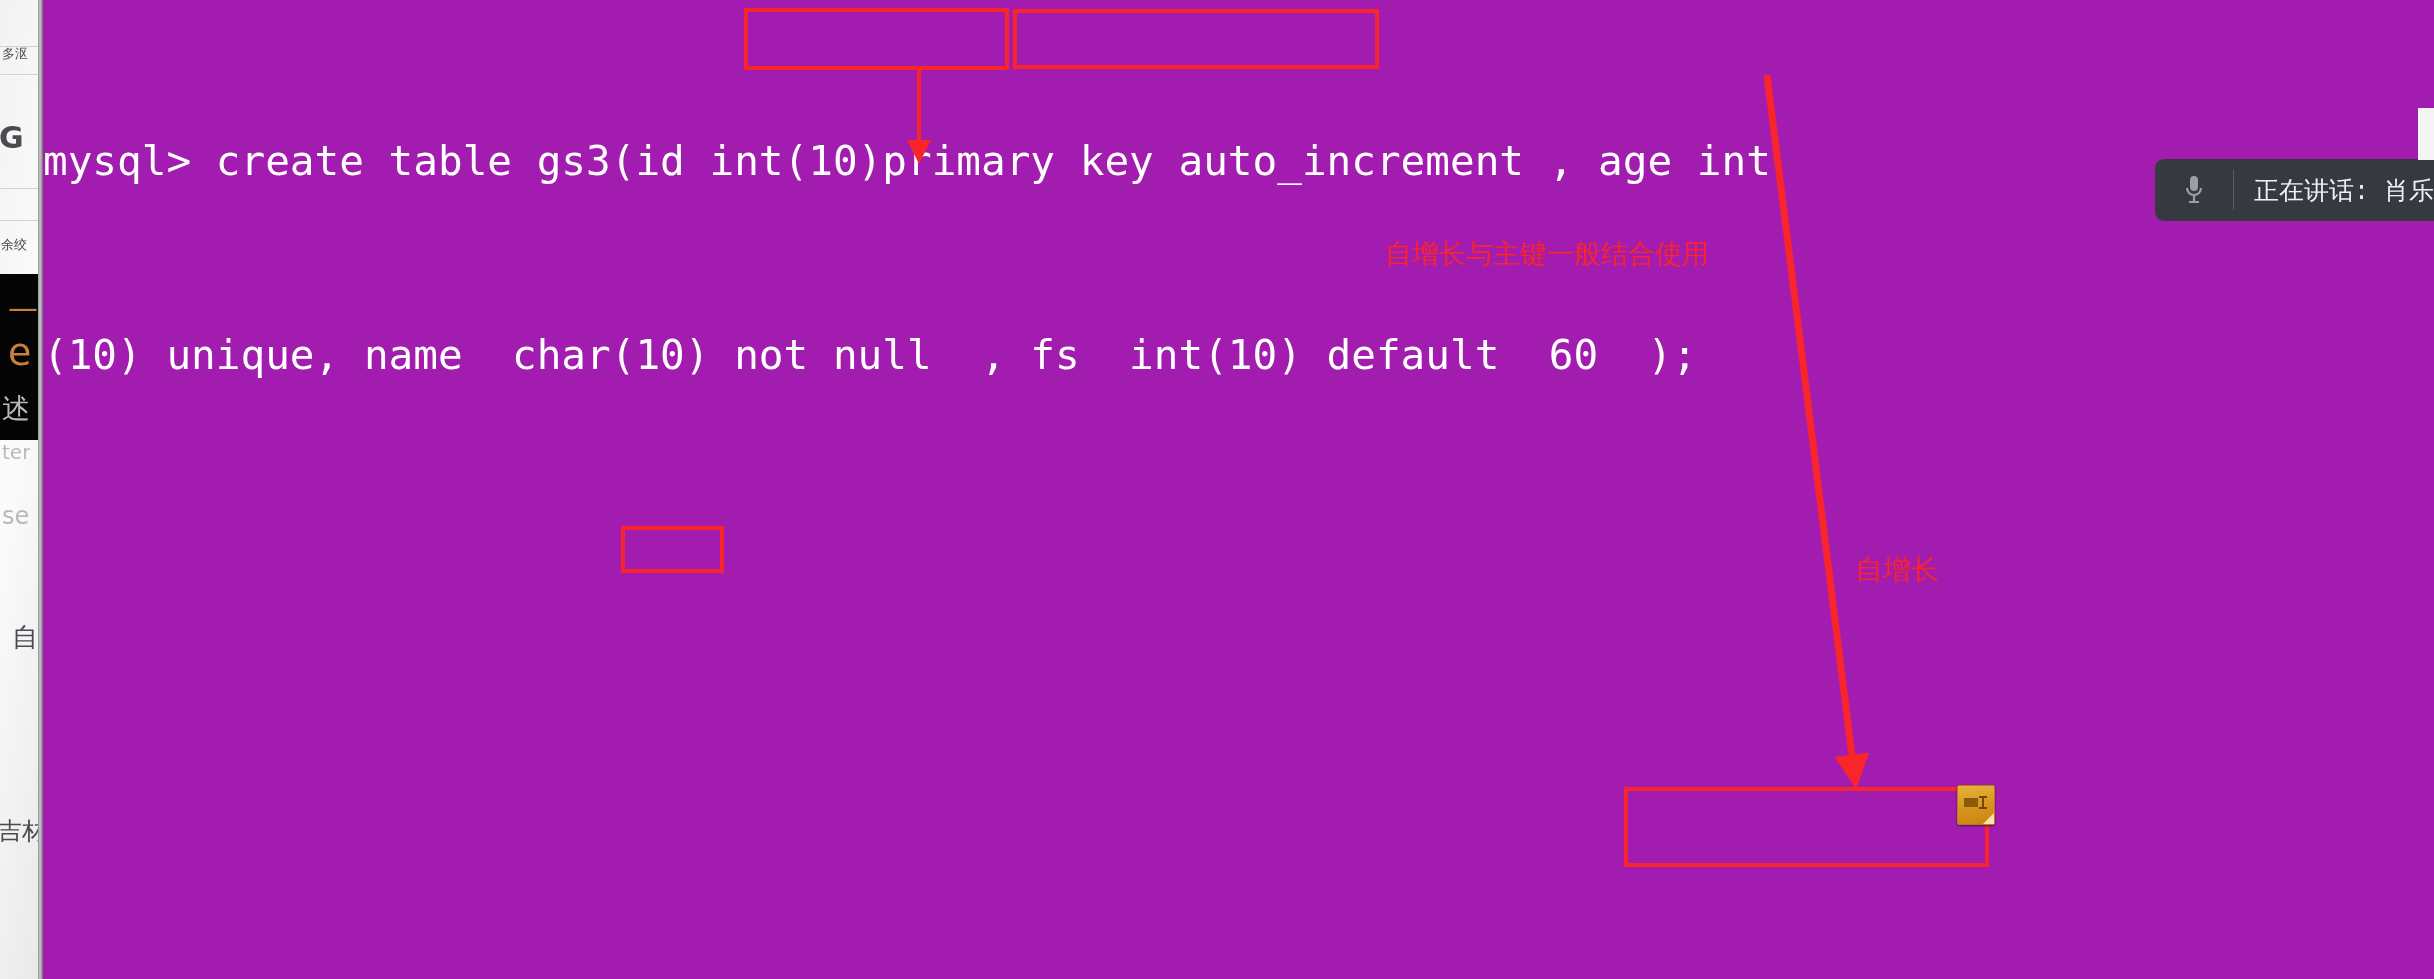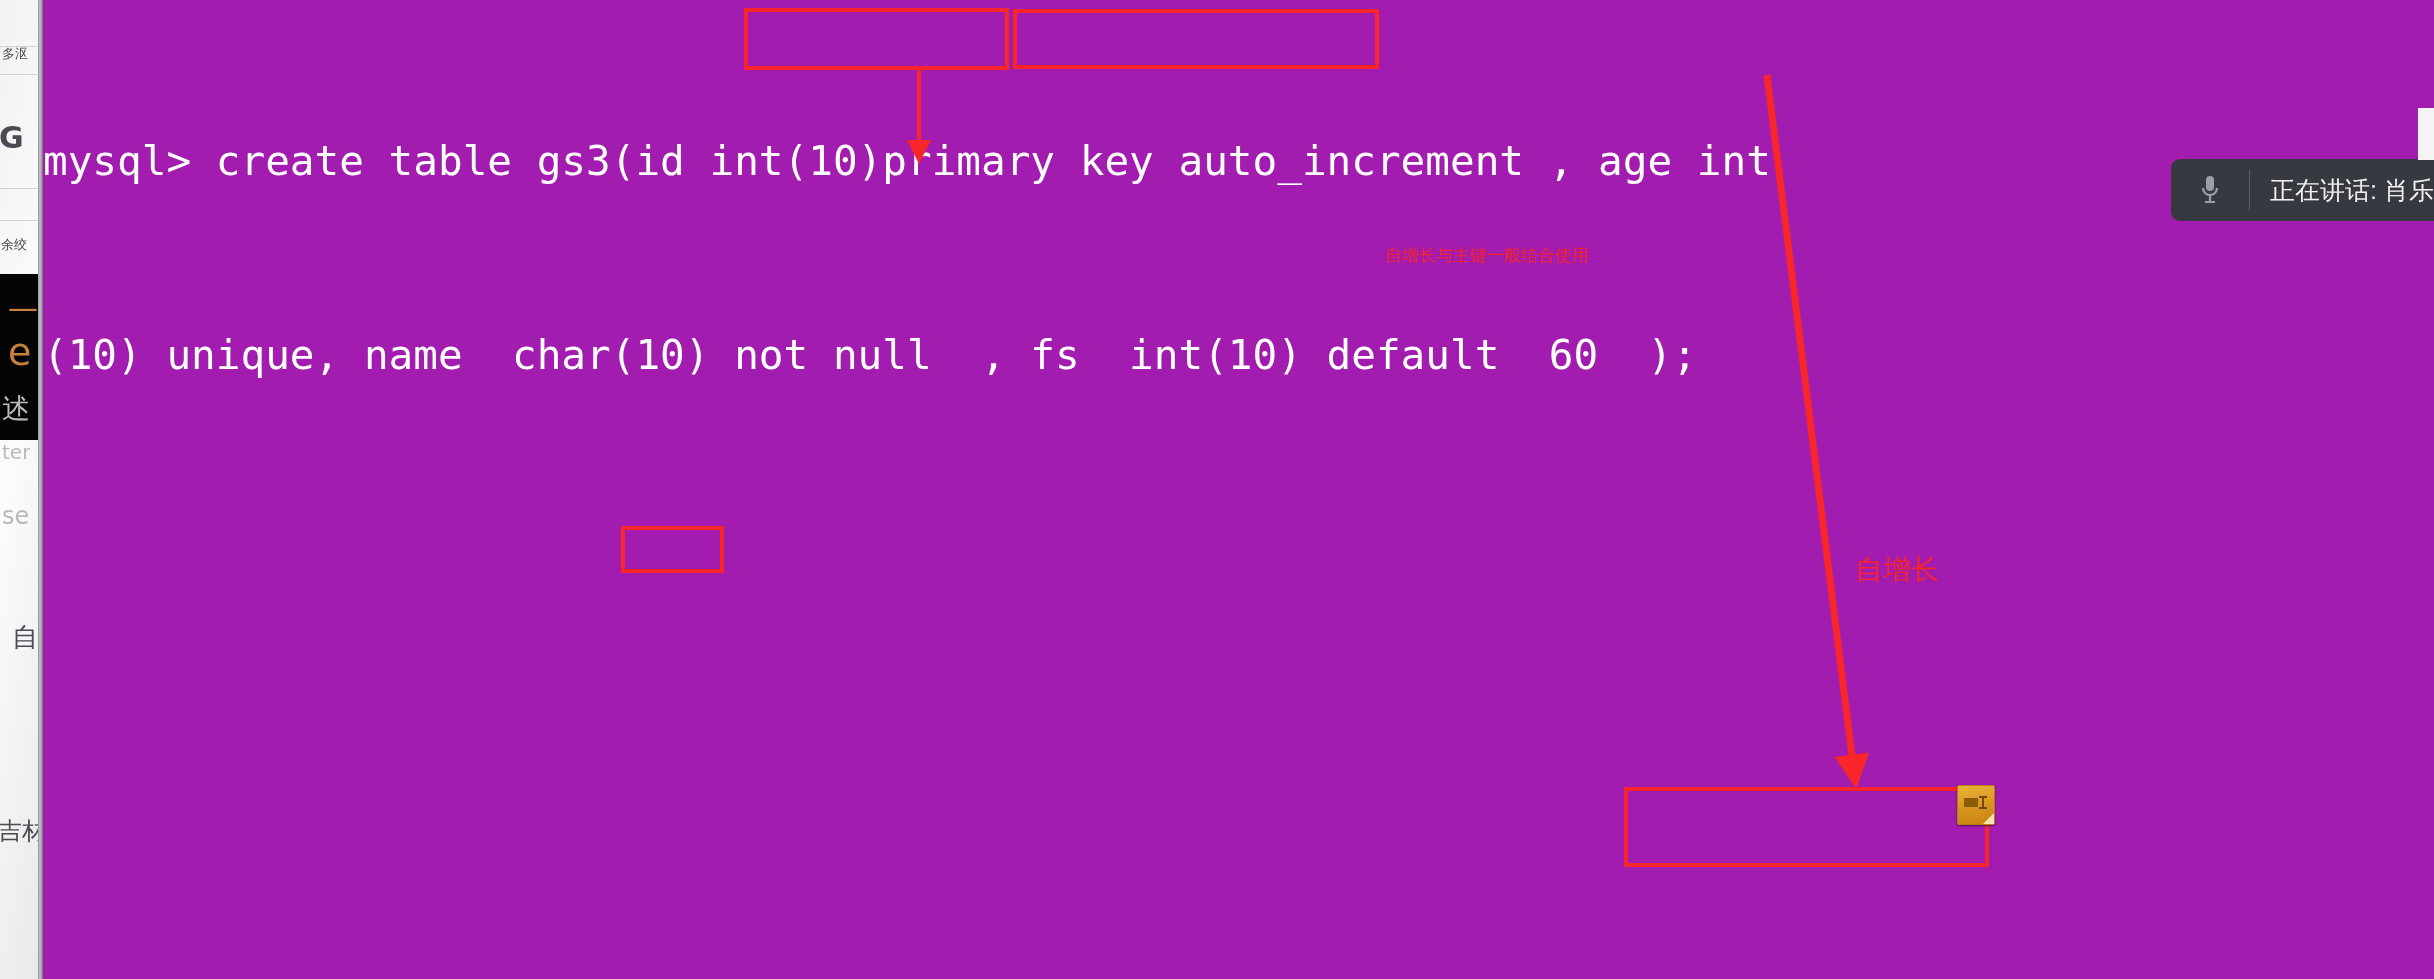--- a/index.html
+++ b/index.html
@@ -119,21 +119,21 @@
     width: 34px; height: 40px;
     display: flex; align-items: center; justify-content: center;
   }
   #speak-pill .divider {
     width: 1px; height: 40px;
     background: #5a5e66;
     margin: 0 20px 0 22px;
   }
   #speak-pill .who {
     color: #f0f0f2;
-    font-family: Liberation Sans, sans-serif;
+    font-family: Liberation Mono, monospace;
     font-size: 25px;
     white-space: nowrap;
   }
   
   #tiny-tab {
     position: absolute;
     right: 0; top: 108px;
     width: 16px; height: 52px;
     background: #f4f4f4;
     z-index: 41;
@@ -231,21 +231,21 @@
     <marker id="arrowhead-big" markerWidth="5" markerHeight="5" refX="2.5" refY="2.5" orient="auto">
       <path d="M0,0 L5,2.5 L0,5 z" fill="#f8252a"></path>
     </marker>
   </defs>
 
   <line x1="919" y1="68" x2="919" y2="152" stroke="#f8252a" stroke-width="4" marker-end="url(#arrowhead-small)"></line>
 
   <line x1="1767" y1="75" x2="1854" y2="772" stroke="#f8252a" stroke-width="7" marker-end="url(#arrowhead-big)"></line>
 </svg>
 
-<div class="redlabel" style="left:1385px; top:244px; font-size:17px;">自增长与主键一般结合使用</div>
+<div class="redlabel" style="left:1385px; top:236px; font-size:27px;">自增长与主键一般结合使用</div>
 
 <div class="redlabel" style="left:1855px; top:551px; font-size:28px;">自增长</div>
 
 <div id="gold-icon">
   <div class="inner"></div>
   <div class="ibar"></div>
   <div class="corner"></div>
 </div>
 
 <div id="tiny-tab"></div>

